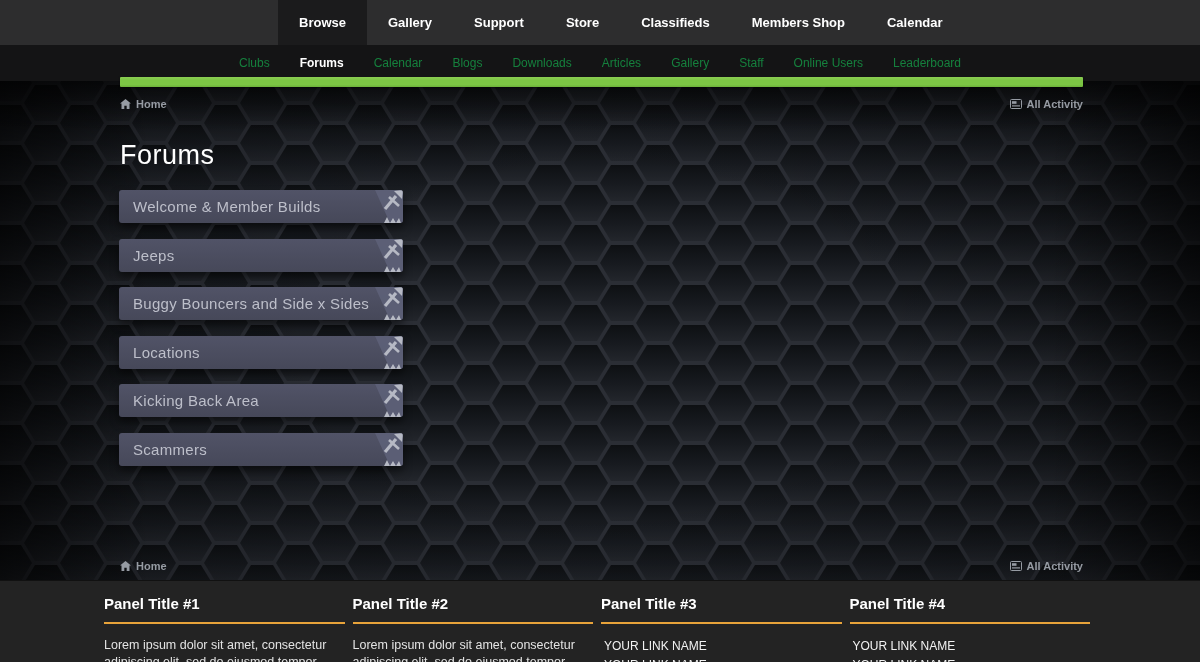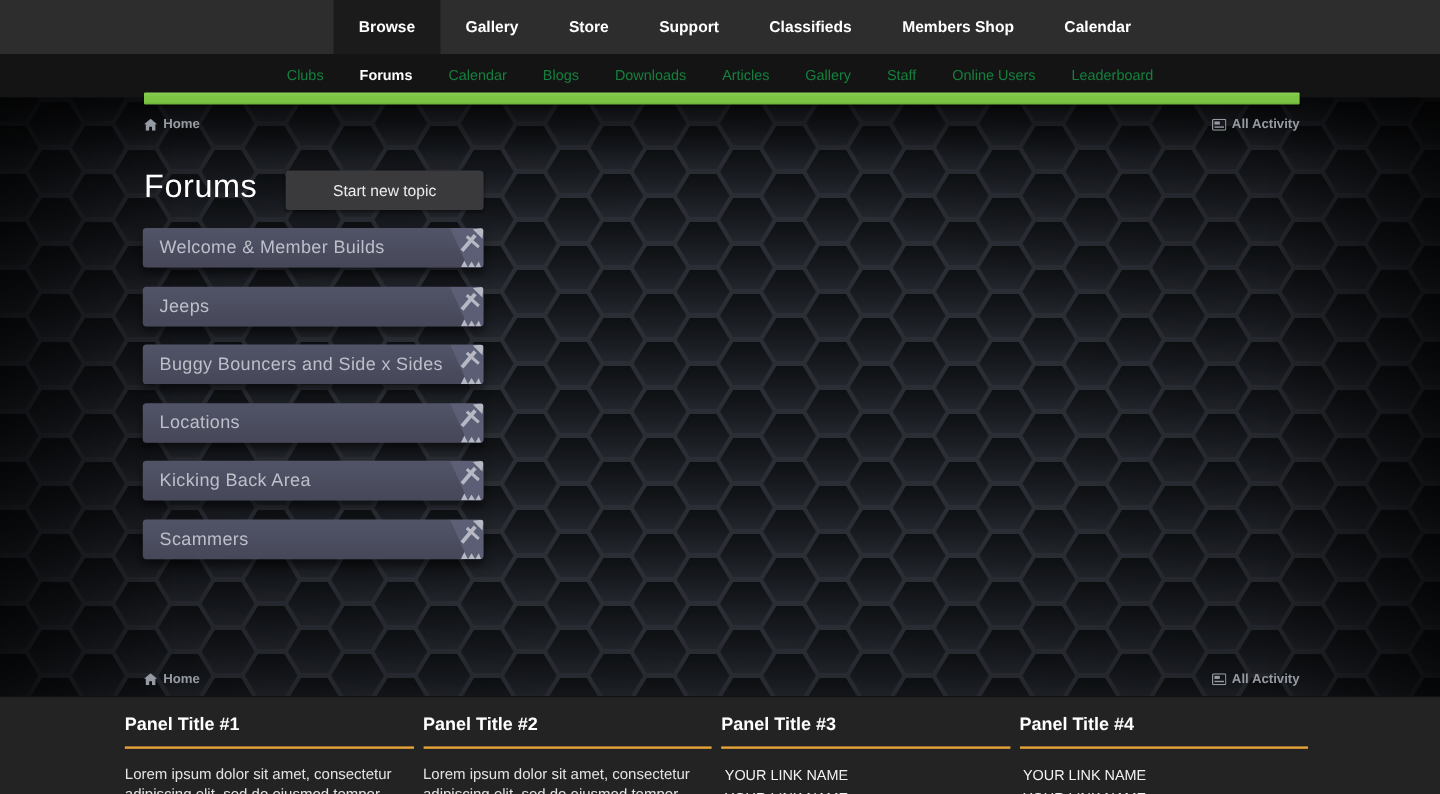--- a/index.html
+++ b/index.html
@@ -527,22 +527,22 @@
       <div class="hex" style="left: 1176px; top: 364px;"></div>
       <div class="hex" style="left: 1176px; top: 404px;"></div>
       <div class="hex" style="left: 1176px; top: 444px;"></div>
       <div class="hex" style="left: 1176px; top: 484px;"></div>
     </div>
   <div class="vignette"></div>
 
   <nav class="topnav">
     <a class="topnav-item active">Browse</a>
     <a class="topnav-item">Gallery</a>
+    <a class="topnav-item">Support</a>
     <a class="topnav-item">Store</a>
-    <a class="topnav-item">Support</a>
     <a class="topnav-item">Classifieds</a>
     <a class="topnav-item">Members Shop</a>
     <a class="topnav-item">Calendar</a>
   </nav>
 
   <nav class="subnav">
     <a class="subnav-item">Clubs</a>
     <a class="subnav-item active">Forums</a>
     <a class="subnav-item">Calendar</a>
     <a class="subnav-item">Blogs</a>
@@ -567,21 +567,20 @@
       <svg width="12" height="10" viewBox="0 0 12 10">
         <rect x="0.5" y="0.5" width="11" height="9" rx="1" fill="none" stroke="#969ba3"></rect>
         <rect x="2" y="2.2" width="4.5" height="2.6" fill="#969ba3"></rect>
         <rect x="2" y="6.3" width="8" height="1.2" fill="#969ba3"></rect>
       </svg>
       <span>All Activity</span>
     </a>
   </div>
 
   <h1 class="page-title">Forums</h1>
-  <button class="start-topic">Start new topic</button>
 
   <div class="cats">
     <a class="cat">
       <span class="cat-label">Welcome &amp; Member Builds</span>
       <svg class="cat-decor" width="44" height="33" viewBox="0 0 44 33">
         <polygon points="16,0 44,0 44,33 31,33" fill="#5d6178" opacity="0.9"></polygon>
         <path d="M26 19 L37 6" stroke="#b6b9c4" stroke-width="3.2" fill="none"></path>
         <path d="M30 7 L40 16" stroke="#b6b9c4" stroke-width="2.6" fill="none"></path>
         <polygon points="35,1 44,0 43,9" fill="#b6b9c4"></polygon>
         <polygon points="25,33 28,27 31,33 34,28 37,33 40,28 42,33" fill="#b6b9c4"></polygon>

